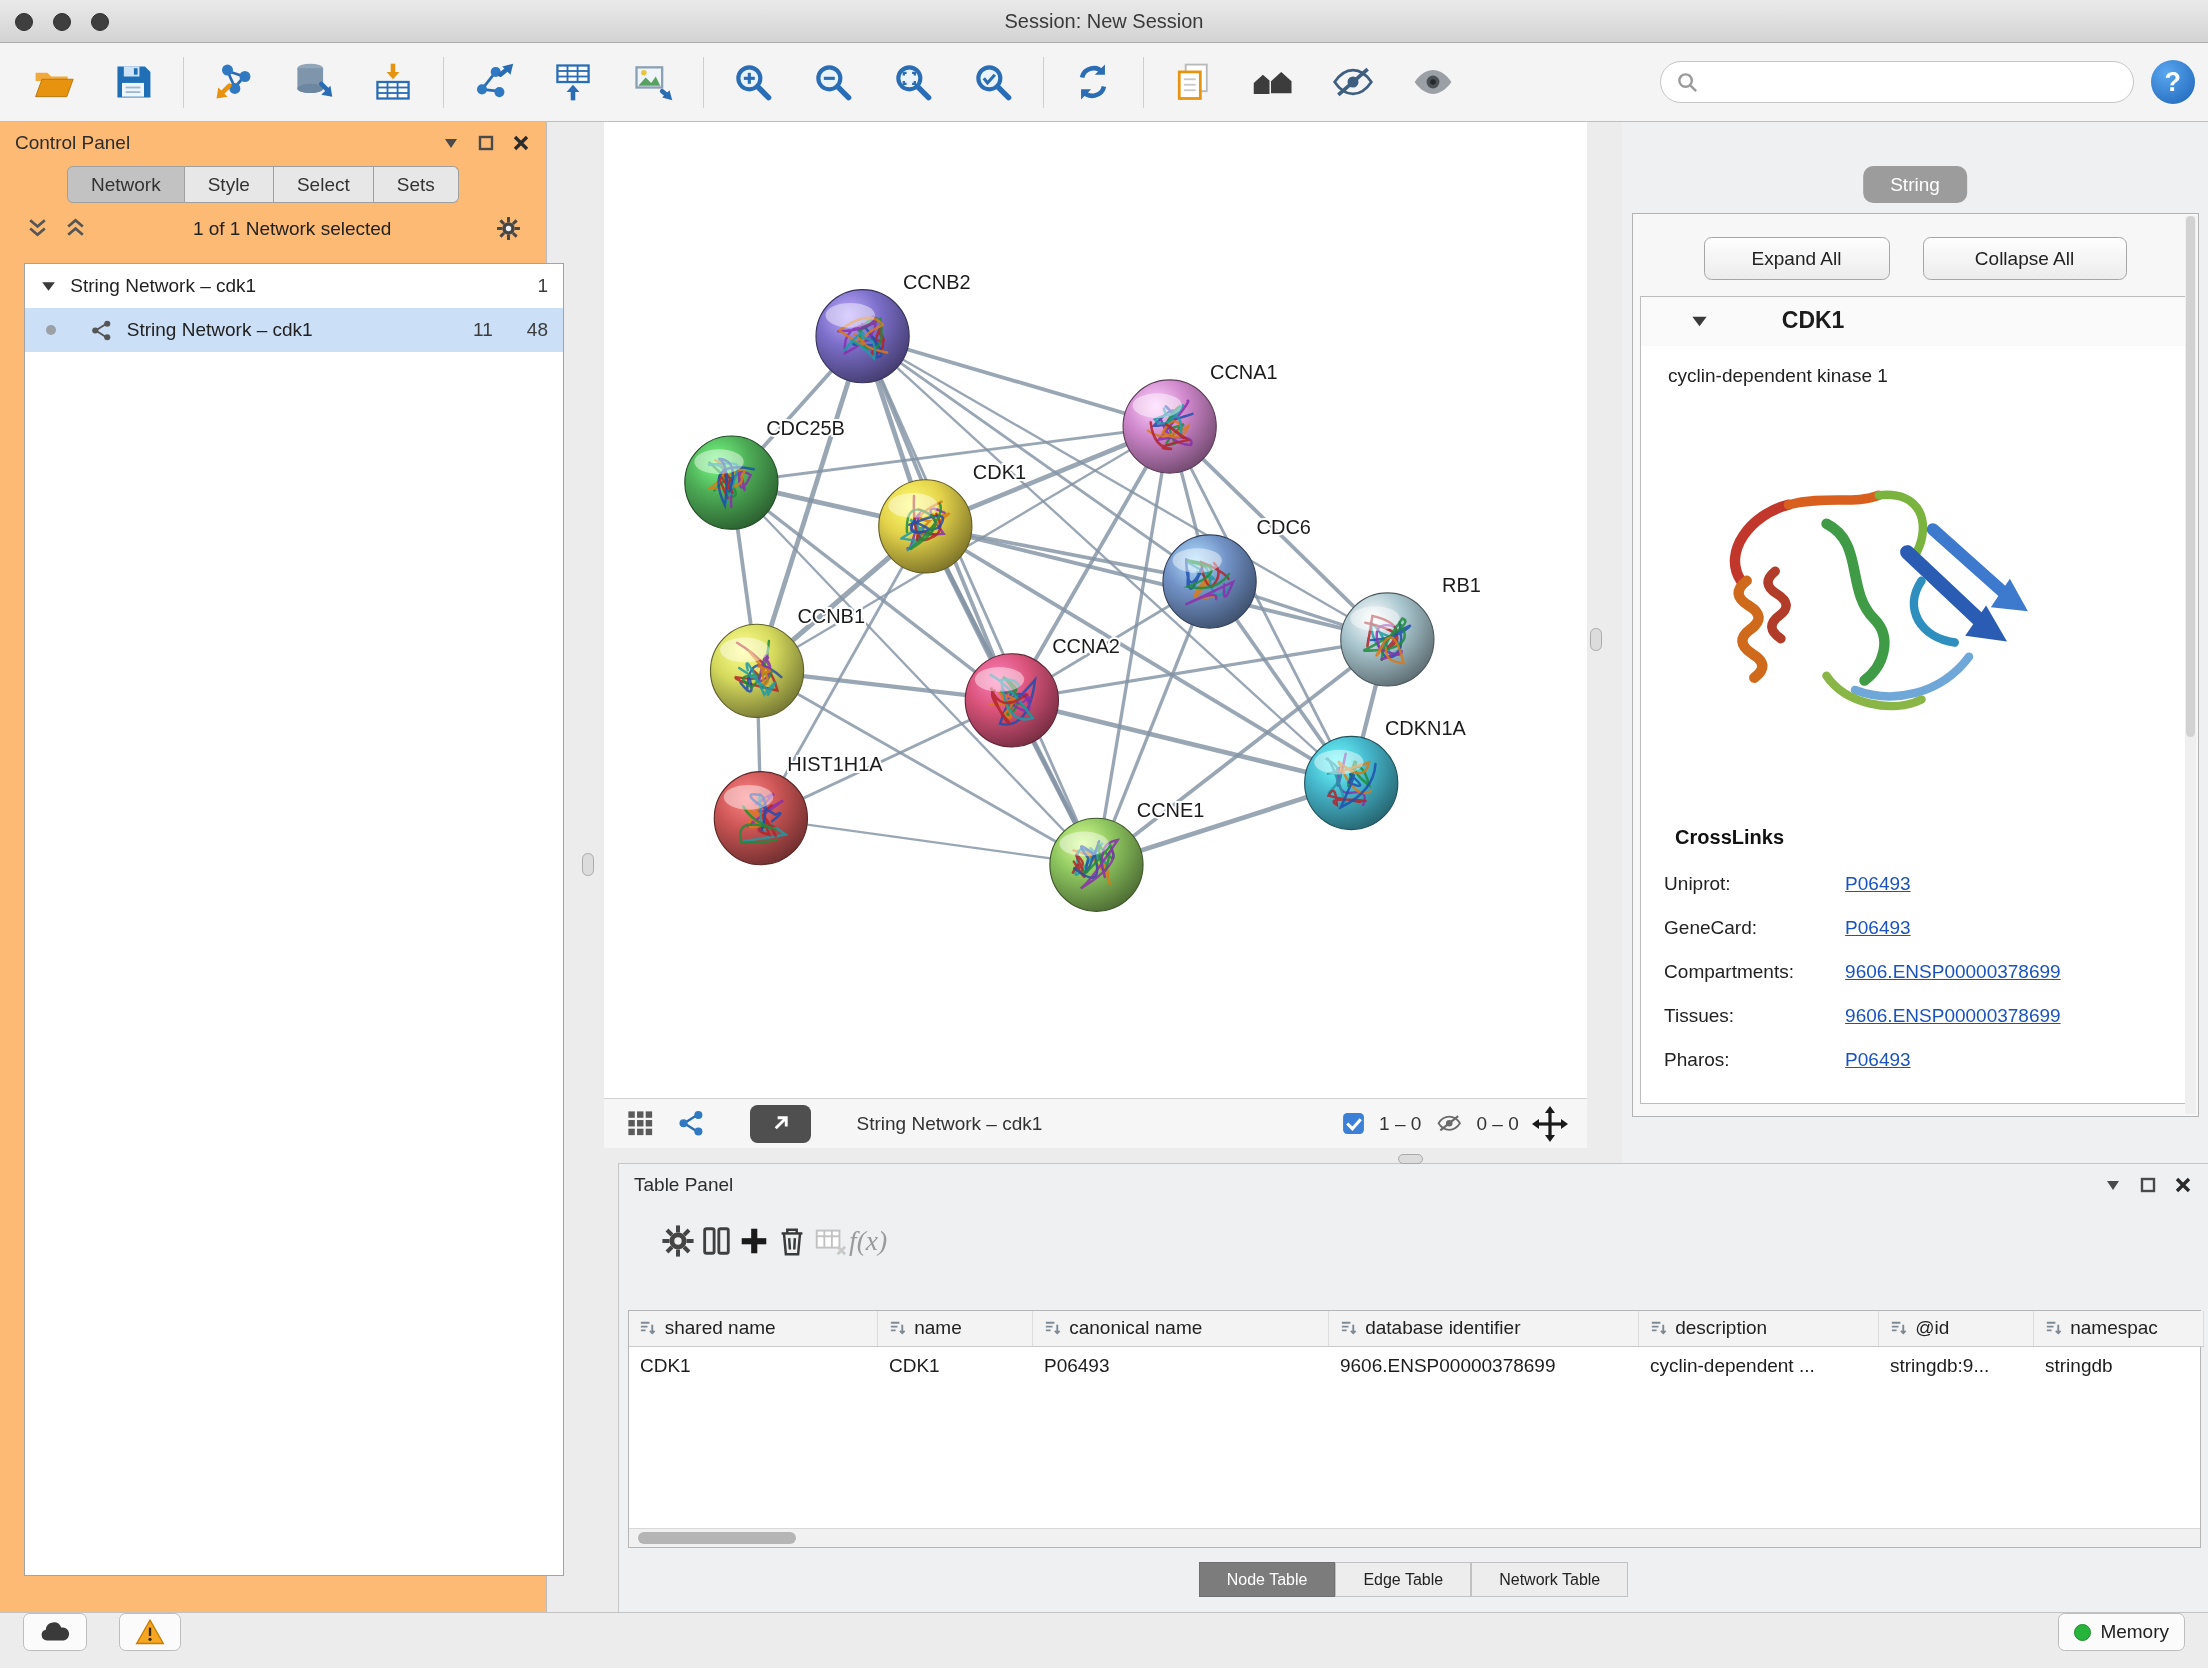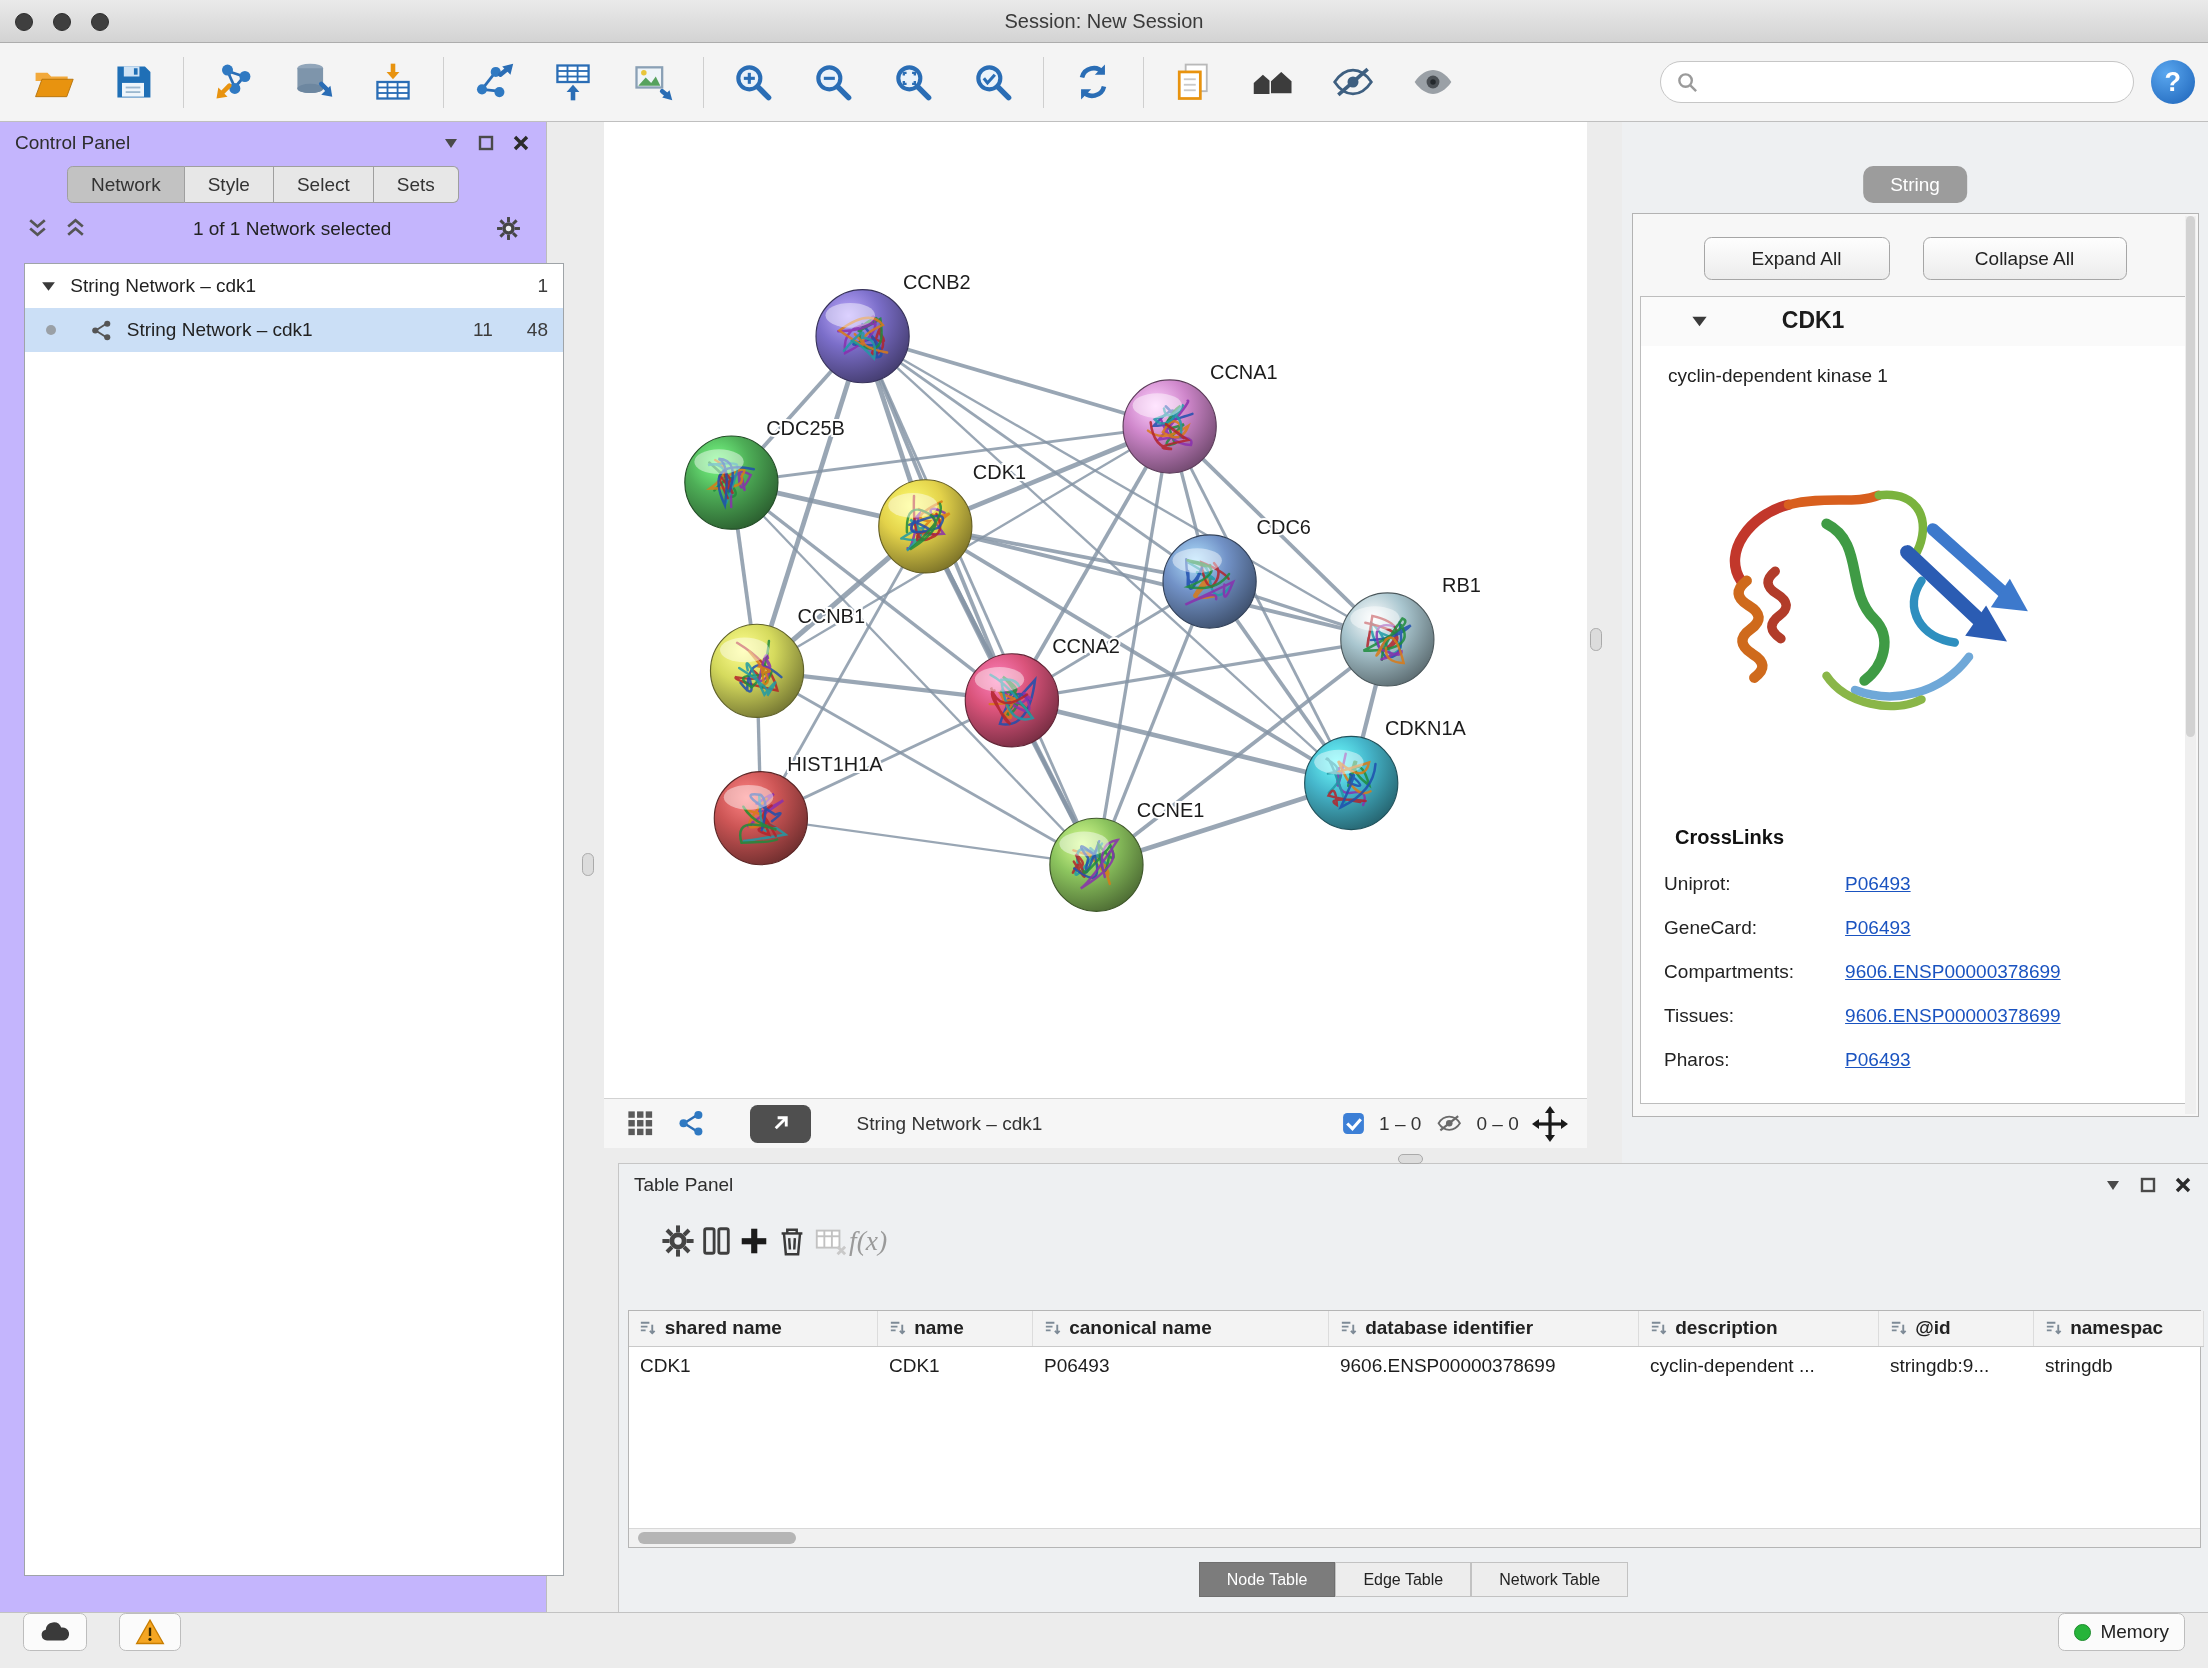--- a/index.html
+++ b/index.html
@@ -17,21 +17,21 @@
 .tsep{width:1px;height:51px;background:#cfcfcf;margin:0 9.5px}
 .searchbox{margin-left:auto;width:474px;height:42px;border:1px solid #c6c6c6;border-radius:21px;background:#fff;display:flex;align-items:center;padding:0 15px;gap:9.5px}
 .searchbox svg{width:23px;height:23px}
 .searchbox input{border:none;outline:none;font-size:19px;flex:1;background:transparent;font-family:"Liberation Sans",sans-serif}
 .helpbtn{width:44px;height:44px;border-radius:50%;background:radial-gradient(circle at 35% 30%,#5aa7ef,#1b62b8);margin-left:17px;display:flex;align-items:center;justify-content:center;color:#fff;font-size:27px;font-weight:bold}
 
 .panel-header{display:flex;align-items:center;font-size:19px;color:#2d2d2d;height:42px;padding:0 15px}
 .win-icons{margin-left:auto;display:flex;align-items:center;gap:15px}
 .win-icons svg{width:20px;height:20px;display:block}
 
-.control-panel{position:absolute;left:0;top:122px;width:547px;bottom:56px;background:#c4b5fd;border-right:1px solid #bdbdbd}
+.control-panel{position:absolute;left:0;top:122px;width:547px;bottom:56px;background:#fdba74;border-right:1px solid #bdbdbd}
 .cp-tabs{display:flex;margin-left:67px;margin-top:1.9px}
 .cp-tab{font-size:19px;padding:6.7px 23px;background:#e7e7e7;border:1px solid #9f9f9f;border-left:none;color:#333}
 .cp-tab:first-child{border-left:1px solid #9f9f9f;border-radius:5.7px 0 0 5.7px}
 .cp-tab:last-child{border-radius:0 5.7px 5.7px 0}
 .cp-tab.sel{background:#c2c2c2}
 .netlist-bar{display:flex;align-items:center;height:51px;padding:0 25px;font-size:19px;gap:13.3px}
 .netlist-bar .stat{flex:1;text-align:center}
 .netlist-bar svg{width:25px;height:25px}
 .tree-box{position:absolute;left:24px;top:141px;width:540px;bottom:36px;background:#fff;border:1px solid #9fa4a8;overflow:hidden}
 .tree-row{display:flex;align-items:center;height:44px;font-size:19px;padding:0 15px;gap:13.3px}
@@ -71,21 +71,21 @@
 .rb-vtrack{position:absolute;right:1.9px;top:1.9px;width:10.5px;bottom:1.9px;background:#efefef}
 .rb-vthumb{position:absolute;left:1px;top:0;width:8.6px;height:58%;background:#d2d2d2;border-radius:4.8px}
 
 .table-panel{position:absolute;left:618px;top:1163px;right:0;bottom:56px;background:#eef0f2;border-left:1px solid #c6c6c6;border-top:1px solid #c6c6c6}
 .tp-toolbar{display:flex;align-items:center;height:70px;padding-left:40px}
 .tp-toolbar .ticon{width:38px;height:38px;display:flex;align-items:center;justify-content:center}
 .tp-toolbar svg{width:34px;height:34px}
 .fx{font-family:"Liberation Serif",serif;font-style:italic;font-size:27.6px;color:#9a9a9a}
 .tbl-wrap{position:absolute;left:8.6px;right:6.7px;top:146px;height:238px;background:#fff;border:1px solid #b5b5b5}
 .tbl-wrap table{border-collapse:collapse;table-layout:fixed;width:100%}
-.tbl-wrap th{height:35px;background:#f3f3f3;border-bottom:1px solid #c9c9c9;border-right:1px solid #dcdcdc;font-weight:bold;font-size:19px;overflow:hidden;white-space:nowrap}
+.tbl-wrap th{height:35px;background:#f3f3f3;border-bottom:1px solid #c9c9c9;border-right:1px solid #dcdcdc;font-weight:normal;font-size:19px;overflow:hidden;white-space:nowrap}
 .thc{display:flex;align-items:center;gap:7.6px;padding:0 9.5px}
 .thc svg{width:19px;height:19px;flex:none}
 .tbl-wrap td{height:40px;font-size:19px;padding:0 11.4px;white-space:nowrap;overflow:hidden;color:#1d1d1d}
 .hscroll{position:absolute;left:0;right:0;bottom:0;height:19px;background:#f1f1f1;border-top:1px solid #d8d8d8}
 .hthumb{position:absolute;left:9.5px;top:2.9px;width:158px;height:12.4px;background:#b5b5b5;border-radius:6.7px}
 .tbl-tabs{position:absolute;left:0;right:0;top:398px;display:flex;justify-content:center}
 .tbl-tab{font-size:16px;padding:7.6px 27px;background:#ededed;border:1px solid #c2c2c2;color:#222}
 .tbl-tab.sel{background:#7c7c7c;color:#fff;border-color:#6f6f6f}
 
 .statusbar{position:absolute;left:0;right:0;bottom:0;height:56px;background:#ececec;border-top:1px solid #c2c2c2;display:flex;padding:0 23px;gap:32px}

